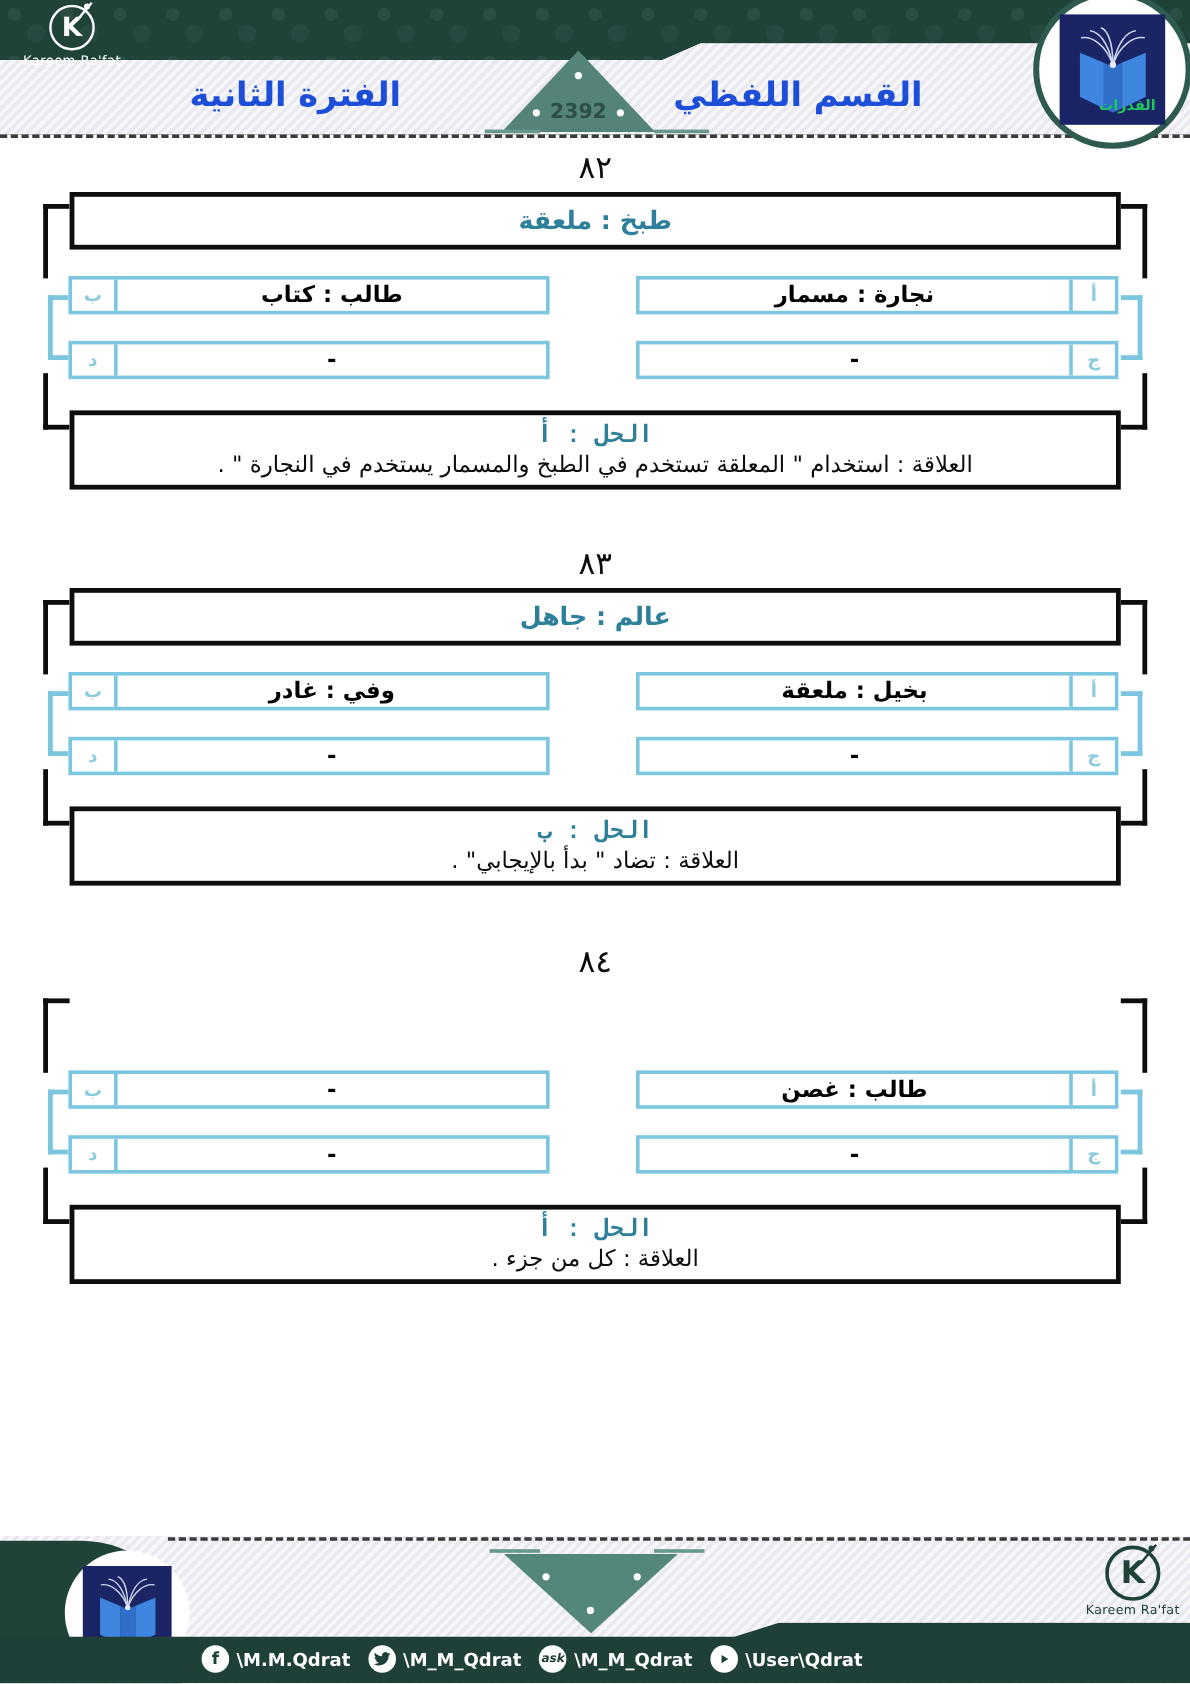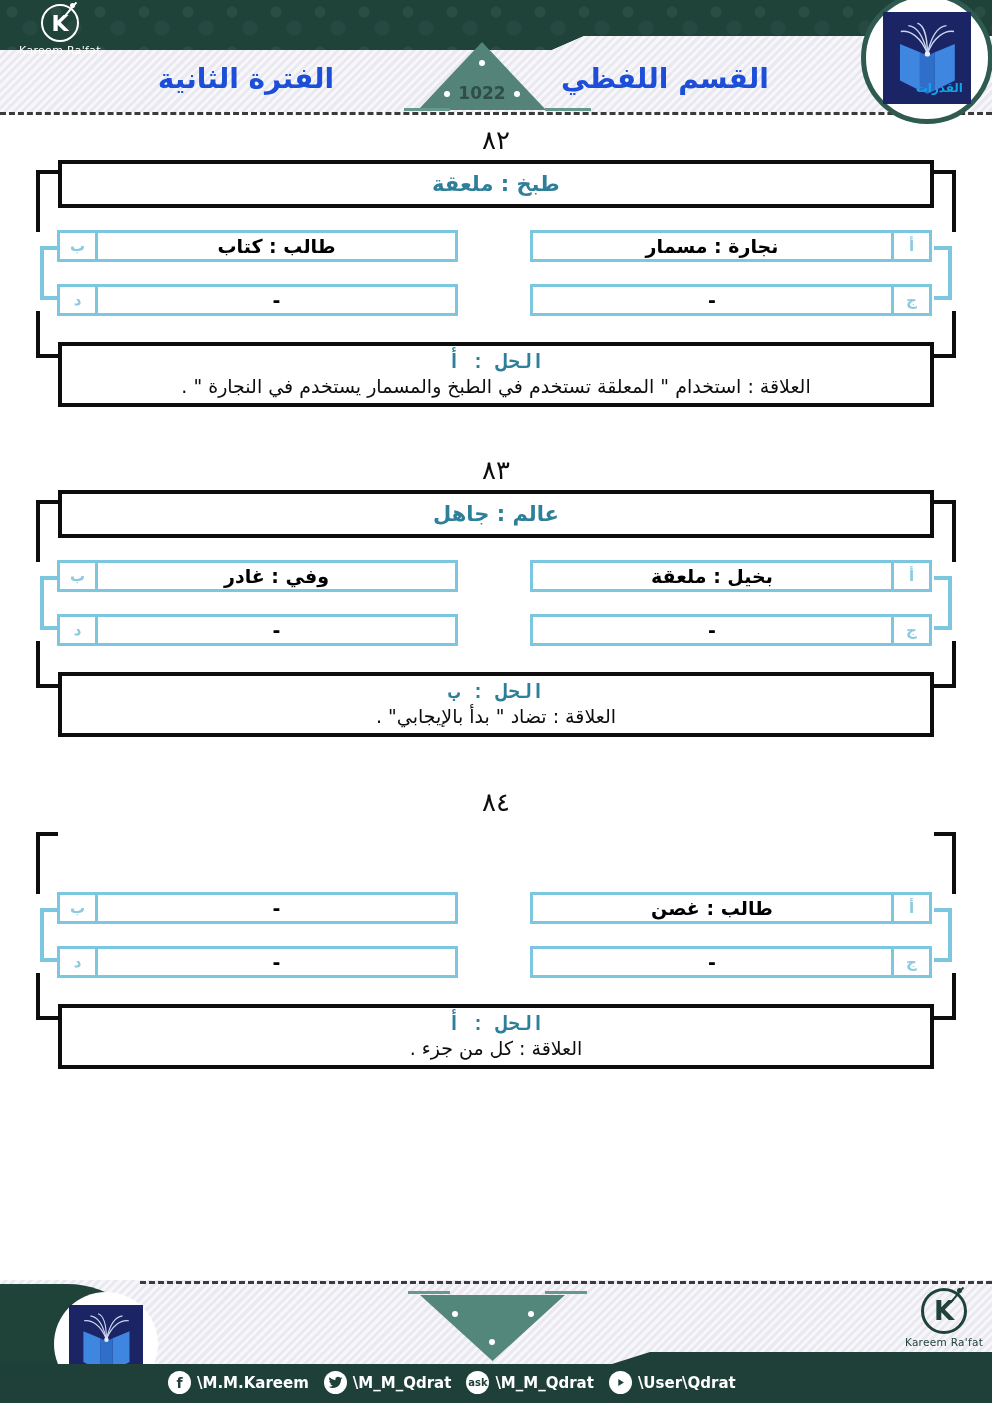--- a/index.html
+++ b/index.html
@@ -39,21 +39,21 @@
     color:#2e4e47; font-weight:bold; font-size:17px; direction:ltr; }
   .dot { position:absolute; border-radius:50%; background:#fff; width:6px; height:6px; }
   .tri-stub { position:absolute; height:3px; background:#66988d; top:108px; }
   .stub-l { left:404px; width:46px; } .stub-r { left:545px; width:46px; }
 
   .qudrat-badge { position:absolute; background:#fff; border-radius:50%; display:flex; align-items:center; justify-content:center; }
   .hdr-badge { left:861px; top:-8px; width:132px; height:132px; border:5px solid #2e5a50; }
   .navy-sq { position:relative; background:#1b2566; display:flex; align-items:center; justify-content:center; }
   .hdr-badge .navy-sq { width:88px; height:92px; }
   .navy-sq svg { width:85%; height:85%; }
-  .navy-sq .logo-word { position:absolute; bottom:9px; right:8px; color:#0ea5e9; font-size:12px; font-weight:bold; }
+  .navy-sq .logo-word { position:absolute; bottom:9px; right:8px; color:#22c55e; font-size:12px; font-weight:bold; }
 
   
   .question { position:absolute; left:0; width:992px; height:285px; }
   .q-number { position:absolute; top:0; left:0; width:100%; text-align:center;
     font-size:26px; color:#0d0d0d; direction:ltr; }
   .q-titlebox { position:absolute; top:35px; left:58px; right:58px; height:48px; background:#fff;
     border:4px solid #0d0d0d; display:flex; align-items:center; justify-content:center; }
   .q-title { color:#2e7f99; font-weight:bold; font-size:21px; }
 
   .br { position:absolute; width:22px; height:62px; }
@@ -100,21 +100,21 @@
   .brand-right .needle,.brand-right .k-dot { background:#1f4239; }
   .brand-right .k-name { font-size:10.5px; }
 
   .ftr-bar { position:absolute; top:1352px; left:0; width:992px; height:51px; background:#1e4038;
     clip-path:polygon(0 12px,612px 12px,650px 0,992px 0,992px 51px,0 51px); }
   .social { position:absolute; left:168px; top:19px; display:flex; gap:15px; direction:ltr; }
   .social-item { display:flex; align-items:center; gap:6px; color:#fff; font-size:15px; font-weight:bold; }
   .s-icon { width:23px; height:23px; border-radius:50%; background:#fff; color:#1e4038;
     display:flex; align-items:center; justify-content:center; font-size:14px; font-weight:bold; flex:0 0 auto; }
   .s-icon svg { width:15px; height:15px; fill:#1e4038; }
-  .s-icon.ask-ic { font-size:10px; }
+  .s-icon.ask-ic { font-style:italic; font-size:10px; }
   .hashtag { position:absolute; right:36px; top:5px; color:#fff; font-size:31px; font-weight:bold; direction:rtl; }
 </style>
 </head>
 <body>
 
 <div class="page">
 
   <header>
     <div class="hdr-dark"></div>
     <div class="hdr-light hatch"></div>
@@ -129,21 +129,21 @@
       <div class="k-name">Kareem Ra'fat</div>
     </div>
 
     <div class="hdr-title title-period">الفترة الثانية</div>
     <div class="hdr-title title-section">القسم اللفظي</div>
 
     <div class="hdr-tri">
       <i class="dot" style="left:61px; top:18px;"></i>
       <i class="dot" style="left:26px; top:49px;"></i>
       <i class="dot" style="left:96px; top:49px;"></i>
-      <span class="year">1022</span>
+      <span class="year">2392</span>
     </div>
     <i class="tri-stub stub-l"></i>
     <i class="tri-stub stub-r"></i>
 
     <div class="qudrat-badge hdr-badge">
       <div class="navy-sq">
         <svg viewBox="0 0 90 90" aria-hidden="true">
           <g stroke="#cdd6ee" stroke-width="1.6" fill="none">
             <path d="M45 40 C38 20 24 11 13 13"></path>
             <path d="M45 40 C40 17 31 7 22 6"></path>
@@ -297,21 +297,21 @@
         <i class="needle"></i>
         <i class="k-dot"></i>
       </div>
       <div class="k-name">Kareem Ra'fat</div>
     </div>
 
     <div class="ftr-bar">
       <div class="social">
         <div class="social-item">
           <span class="s-icon">f</span>
-          <span>\M.M.Kareem</span>
+          <span>\M.M.Qdrat</span>
         </div>
         <div class="social-item">
           <span class="s-icon">
             <svg viewBox="0 0 24 24" aria-hidden="true">
                 <path d="M23 4.9c-.8.4-1.7.6-2.6.8a4.5 4.5 0 0 0 2-2.5c-.9.5-1.9.9-2.9 1.1a4.5 4.5 0 0 0-7.7 4.1A12.8 12.8 0 0 1 2.5 3.7a4.5 4.5 0 0 0 1.4 6 4.4 4.4 0 0 1-2-.6v.1a4.5 4.5 0 0 0 3.6 4.4 4.5 4.5 0 0 1-2 .1 4.5 4.5 0 0 0 4.2 3.1A9 9 0 0 1 1 18.6a12.7 12.7 0 0 0 6.9 2c8.3 0 12.8-6.9 12.8-12.8v-.6c.9-.6 1.6-1.4 2.3-2.3z"></path>
               </svg>
           </span>
           <span>\M_M_Qdrat</span>
         </div>
         <div class="social-item">

